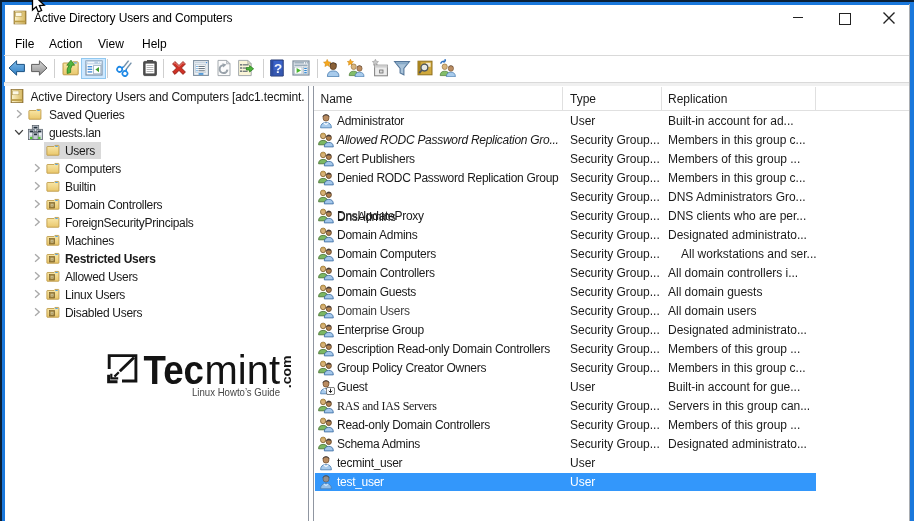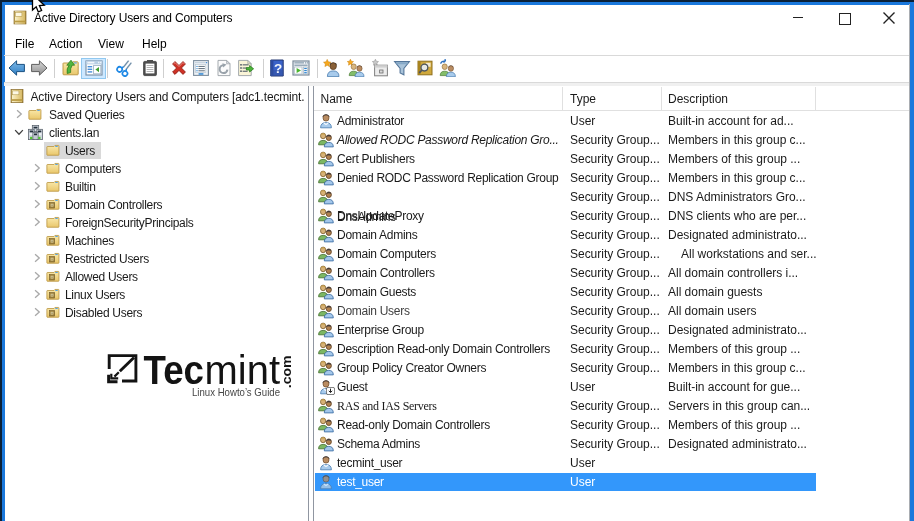--- a/index.html
+++ b/index.html
@@ -252,21 +252,21 @@
 <ellipse cx="5.7" cy="7.7" rx="2.6" ry="2.8" fill="#d9b680" stroke="#8a6a38" stroke-width="0.6"></ellipse>
 <path d="M1.2 16.6 Q1.2 12.2 5.7 12.2 Q10.2 12.2 10.2 16.6 Z" fill="#83bd6a" stroke="#477a31" stroke-width="0.7"></path>
 <path d="M9.3 8.2 Q9.7 6.6 11.9 6.6 Q14.1 6.6 14.5 8.2 Z" fill="#3a3a42"></path>
 <ellipse cx="11.9" cy="9.5" rx="2.6" ry="2.8" fill="#b98c62" stroke="#6e4a28" stroke-width="0.6"></ellipse>
 <path d="M7.4 17.7 Q7.4 13.2 11.9 13.2 Q16.4 13.2 16.4 17.7 Z" fill="#a8cbec" stroke="#4478ad" stroke-width="0.7"></path>
   </svg>
 <div class="abs" style="left:307.5px;top:86px;width:1px;height:435px;background:#9096a1;"></div>
 <div class="abs" style="left:312.5px;top:86px;width:1px;height:435px;background:#9096a1;"></div>
 <div class="abs txt" style="left:320.5px;top:91.5px;">Name</div>
 <div class="abs txt" style="left:570px;top:91.5px;">Type</div>
-<div class="abs txt" style="left:668px;top:91.5px;">Description</div>
+<div class="abs txt" style="left:668px;top:91.5px;">Replication</div>
 <div class="abs" style="left:562px;top:87px;width:1px;height:23px;background:#e0e0e0;"></div>
 <div class="abs" style="left:661px;top:87px;width:1px;height:23px;background:#e0e0e0;"></div>
 <div class="abs" style="left:815px;top:87px;width:1px;height:23px;background:#e0e0e0;"></div>
 <div class="abs" style="left:313.5px;top:110px;width:595px;height:1px;background:#e0e0e0;"></div>
 <svg class="abs" style="left:317.5px;top:112.5px;" width="16" height="16" viewBox="0 0 16 16">
     <use href="#user"></use>
   </svg>
 <div class="abs txt nm" style="left:337px;top:114px;color:#1a1a1a;">Administrator</div>
 <div class="abs txt ds" style="left:570px;top:114px;color:#1a1a1a;">User</div>
 <div class="abs txt ds" style="left:668px;top:114px;color:#1a1a1a;">Built-in account for ad...</div>
@@ -397,21 +397,21 @@
 <svg class="abs" style="left:28px;top:106.5px" width="14" height="14" viewBox="0 0 16 16">
     <use href="#folder"></use>
   </svg>
 <div class="abs txt tree" style="left:49px;top:107.5px;">Saved Queries</div>
 <svg class="abs" style="left:11.5px;top:125px" width="14" height="14" viewBox="0 0 16 16">
     <use href="#chevD"></use>
   </svg>
 <svg class="abs" style="left:28px;top:124.5px" width="15" height="15" viewBox="0 0 16 16">
     <use href="#domain"></use>
   </svg>
-<div class="abs txt tree" style="left:49px;top:125.5px;">clients.lan</div>
+<div class="abs txt tree" style="left:49px;top:125.5px;">guests.lan</div>
 <div class="abs" style="left:44px;top:141.5px;width:57px;height:17px;background:#d9d9d9;"></div>
 <svg class="abs" style="left:46px;top:142.5px" width="14" height="14" viewBox="0 0 16 16">
     <use href="#folder"></use>
   </svg>
 <div class="abs txt tree" style="left:65px;top:143.5px;">Users</div>
 <svg class="abs" style="left:29.5px;top:161px" width="14" height="14" viewBox="0 0 16 16">
     <use href="#chevR"></use>
   </svg>
 <svg class="abs" style="left:46px;top:160.5px" width="14" height="14" viewBox="0 0 16 16">
     <use href="#folder"></use>
@@ -441,21 +441,21 @@
 <svg class="abs" style="left:46px;top:232.5px" width="14" height="14" viewBox="0 0 16 16">
     <use href="#oufolder"></use>
   </svg>
 <div class="abs txt tree" style="left:65px;top:233.5px;">Machines</div>
 <svg class="abs" style="left:29.5px;top:251px" width="14" height="14" viewBox="0 0 16 16">
     <use href="#chevR"></use>
   </svg>
 <svg class="abs" style="left:46px;top:250.5px" width="14" height="14" viewBox="0 0 16 16">
     <use href="#oufolder"></use>
   </svg>
-<div class="abs txt tree" style="left:65px;top:251.5px;">Restricted Users</div>
+<div class="abs txt tree" style="left:65px;top:251.5px;font-weight:bold;">Restricted Users</div>
 <svg class="abs" style="left:29.5px;top:269px" width="14" height="14" viewBox="0 0 16 16">
     <use href="#chevR"></use>
   </svg>
 <svg class="abs" style="left:46px;top:268.5px" width="14" height="14" viewBox="0 0 16 16">
     <use href="#oufolder"></use>
   </svg>
 <div class="abs txt tree" style="left:65px;top:269.5px;">Allowed Users</div>
 <svg class="abs" style="left:29.5px;top:287px" width="14" height="14" viewBox="0 0 16 16">
     <use href="#chevR"></use>
   </svg>

